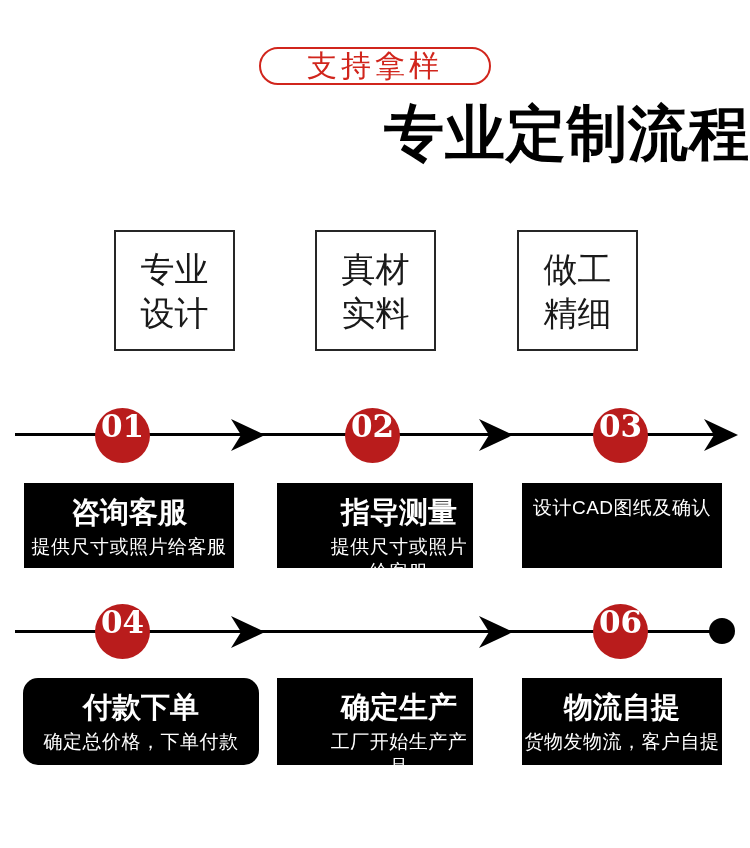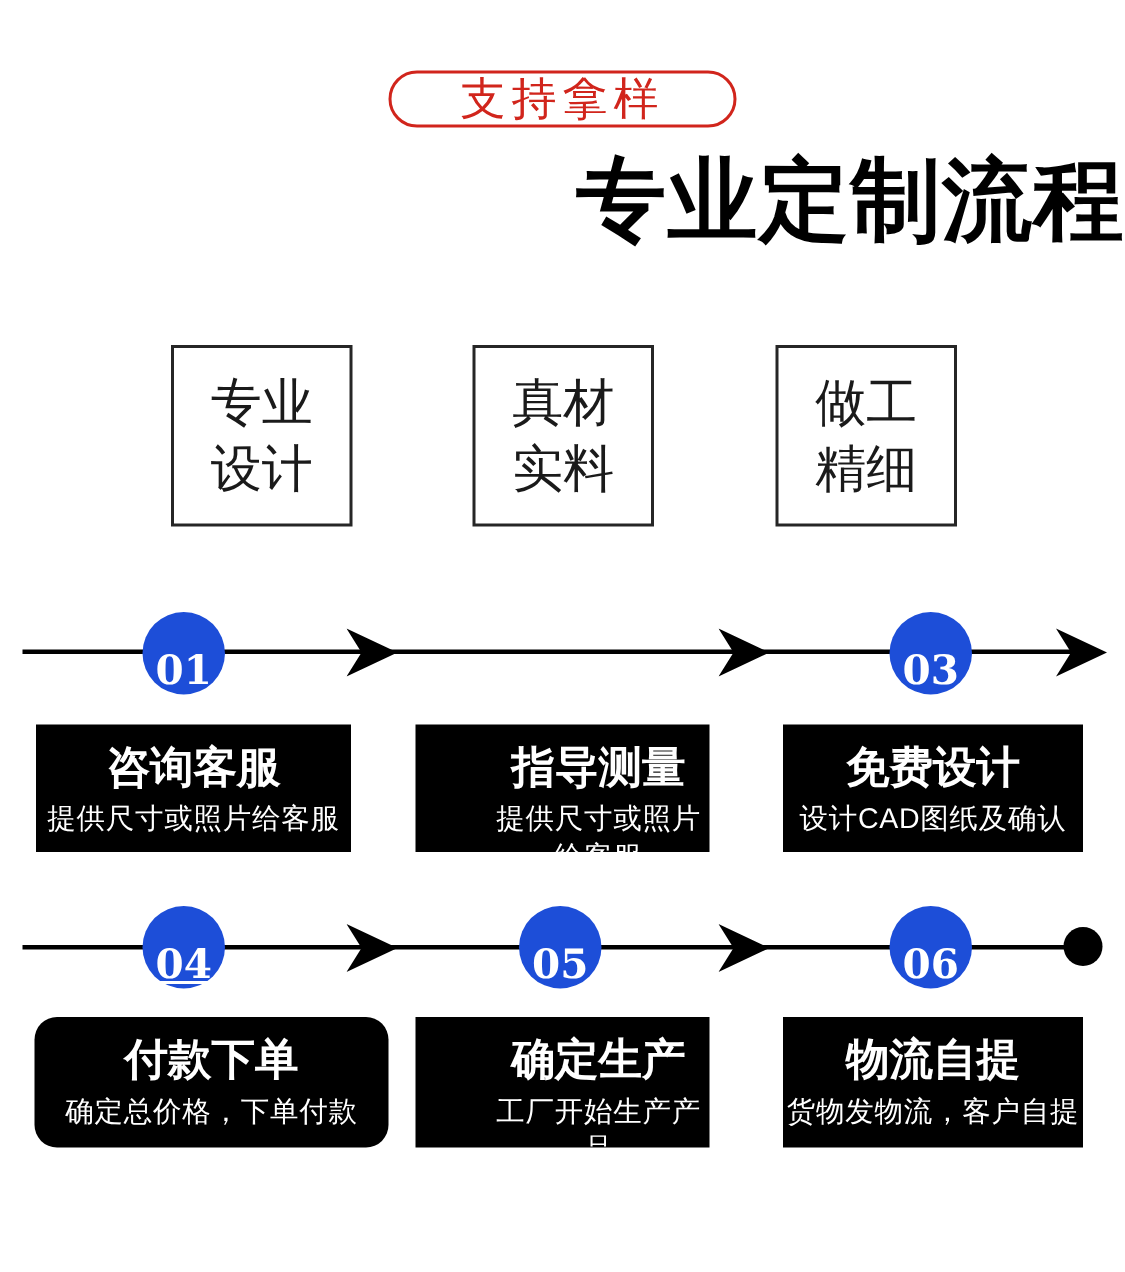--- a/index.html
+++ b/index.html
@@ -26,23 +26,23 @@
     border:2px solid #262626;box-sizing:border-box;
     display:flex;flex-direction:column;align-items:center;justify-content:center;
     font-size:34px;line-height:44px;color:#1a1a1a;text-align:center;
   }
   .f1{left:114px;} .f2{left:315px;} .f3{left:517px;}
   
   .flow-line{position:absolute;height:3px;background:#000;}
   .line-r1{left:15px;top:433px;width:700px;}
   .line-r2{left:15px;top:630px;width:700px;}
   .circle{
-    position:absolute;width:55px;height:55px;border-radius:50%;background:#1d4ed8;
-    color:#fff;display:flex;align-items:flex-end;justify-content:center;
-    font-family:"DejaVu Serif",serif;font-size:27px;font-weight:bold;
+    position:absolute;width:55px;height:55px;border-radius:50%;background:#b91c1c;
+    color:#fff;display:flex;align-items:flex-start;justify-content:center;
+    font-family:"DejaVu Serif",serif;font-size:31px;font-weight:bold;
   }
   .arrow{position:absolute;width:34px;height:34px;}
   .end-dot{position:absolute;left:709px;top:618px;width:26px;height:26px;border-radius:50%;background:#000;}
   
   .step-box{
     position:absolute;background:#000;color:#fff;text-align:center;
     box-sizing:border-box;padding-top:10px;
   }
   .row1{top:483px;height:85px;}
   .row2{top:678px;height:87px;}
@@ -78,54 +78,53 @@
   </div>
 
   <div class="flow-line line-r1"></div>
 
   <div class="circle" style="left:95px;top:408px;">
     <span>01</span>
   </div>
   <svg class="arrow" style="left:231px;top:418px;" viewBox="0 0 34 34">
     <polygon points="0,1 34,17 0,33 10,17" fill="#000"></polygon>
   </svg>
+  <div class="circle" style="left:345px;top:408px;">
+    <span>02</span>
+  </div>
   <svg class="arrow" style="left:479px;top:418px;" viewBox="0 0 34 34">
     <polygon points="0,1 34,17 0,33 10,17" fill="#000"></polygon>
   </svg>
   <div class="circle" style="left:593px;top:408px;">
     <span>03</span>
   </div>
   <svg class="arrow" style="left:704px;top:418px;" viewBox="0 0 34 34">
     <polygon points="0,1 34,17 0,33 10,17" fill="#000"></polygon>
   </svg>
 
   <div class="step-box row1 sb1">
     <div class="step-title">咨询客服</div>
     <div class="step-desc">提供尺寸或照片给客服</div>
   </div>
   <div class="step-box row1 sb2">
     <div class="step-title">指导测量</div>
     <div class="step-desc">提供尺寸或照片给客服</div>
   </div>
   <div class="step-box row1 sb3">
-    <div class="step-title">免费设计</div>
     <div class="step-desc">设计CAD图纸及确认</div>
   </div>
 
   <div class="flow-line line-r2"></div>
 
-  <div class="circle" style="left:95px;top:604px;text-decoration:underline;">
+  <div class="circle" style="left:95px;top:604px;">
     <span>04</span>
   </div>
   <svg class="arrow" style="left:231px;top:615px;" viewBox="0 0 34 34">
     <polygon points="0,1 34,17 0,33 10,17" fill="#000"></polygon>
   </svg>
-  <div class="circle" style="left:346px;top:604px;">
-    <span>05</span>
-  </div>
   <svg class="arrow" style="left:479px;top:615px;" viewBox="0 0 34 34">
     <polygon points="0,1 34,17 0,33 10,17" fill="#000"></polygon>
   </svg>
   <div class="circle" style="left:593px;top:604px;">
     <span>06</span>
   </div>
   <div class="end-dot"></div>
 
   <div class="step-box row2 sb4">
     <div class="step-title">付款下单</div>

